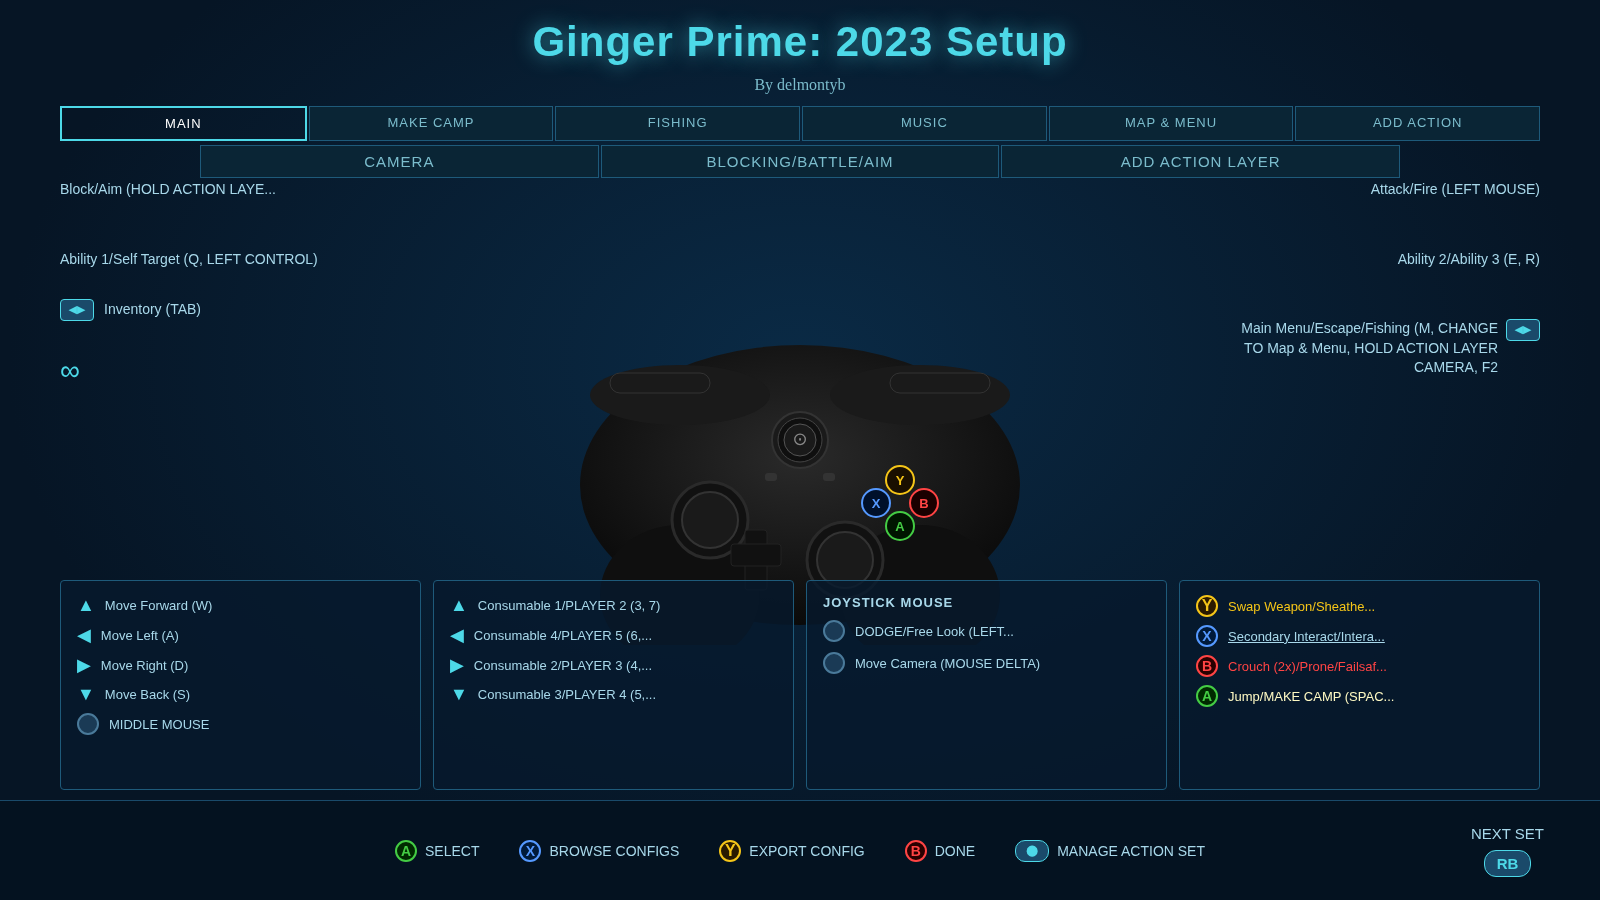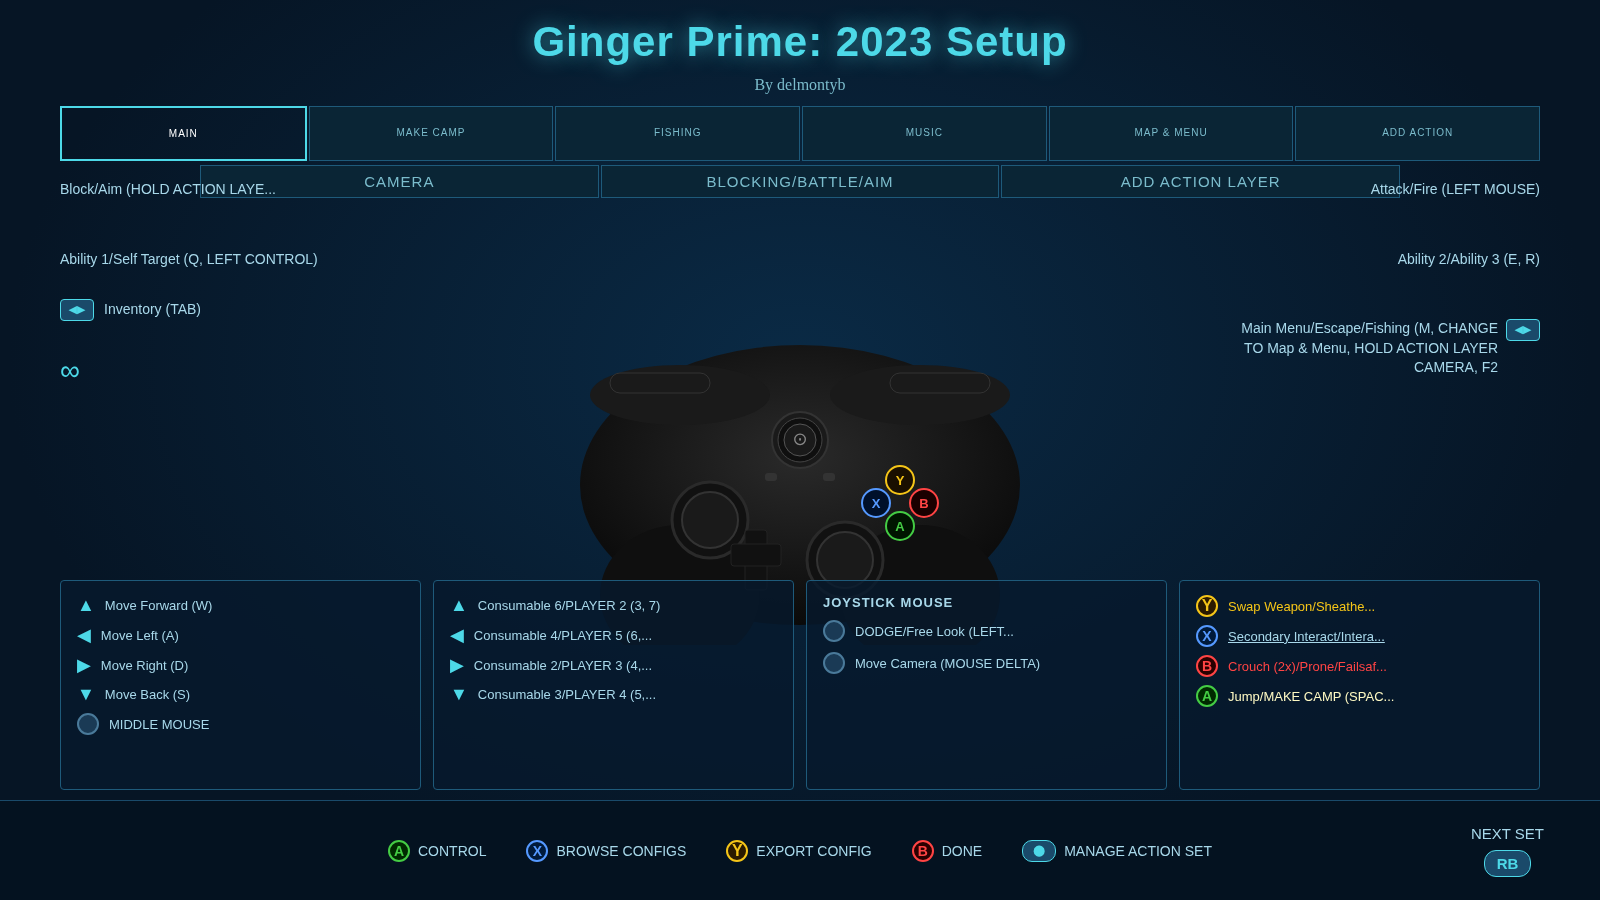--- a/index.html
+++ b/index.html
@@ -56,25 +56,25 @@
     }
     .tabs-row2 {
       display: flex;
       margin: 4px 200px 0 200px;
       gap: 2px;
       justify-content: center;
       border-radius: 11px;
     }
 
     .tab {
-      padding: 20px 20px;
+      padding: 8px 20px;
       border: 1px solid #1e5a7a;
       background: #0a2535;
       color: #7bbccc;
-      font-size: 10px;
+      font-size: 13px;
       letter-spacing: 1px;
       cursor: pointer;
       text-align: center;
       flex: 1;
     }
     .tab.active {
       background: transparent;
       border: 2px solid #4dd9e8;
       color: #ffffff;
     }
@@ -417,21 +417,21 @@
       </div>
       <div class="dpad-row">
         <span class="stick-icon"></span>
         <span>MIDDLE MOUSE</span>
       </div>
     </div>
 
     <div class="bottom-box">
       <div class="dpad-row">
         <span class="arrow-up">▲</span>
-        <span>Consumable 6/PLAYER 2 (3, 7)</span>
+        <span>Consumable 1/PLAYER 2 (3, 7)</span>
       </div>
       <div class="dpad-row">
         <span class="arrow-left">◀</span>
         <span>Consumable 4/PLAYER 5 (6,...</span>
       </div>
       <div class="dpad-row">
         <span class="arrow-right">▶</span>
         <span>Consumable 2/PLAYER 3 (4,...</span>
       </div>
       <div class="dpad-row">
@@ -469,21 +469,21 @@
         <span class="btn-a">A</span>
         <span style="color:#fef9c3;">Jump/MAKE CAMP (SPAC...</span>
       </div>
     </div>
 
   </div>
 
   <div class="bottom-bar">
     <div class="bottom-action">
       <span class="btn-a">A</span>
-      <span>CONTROL</span>
+      <span>SELECT</span>
     </div>
     <div class="bottom-action">
       <span class="btn-x">X</span>
       <span>BROWSE CONFIGS</span>
     </div>
     <div class="bottom-action">
       <span class="btn-y">Y</span>
       <span>EXPORT CONFIG</span>
     </div>
     <div class="bottom-action">

